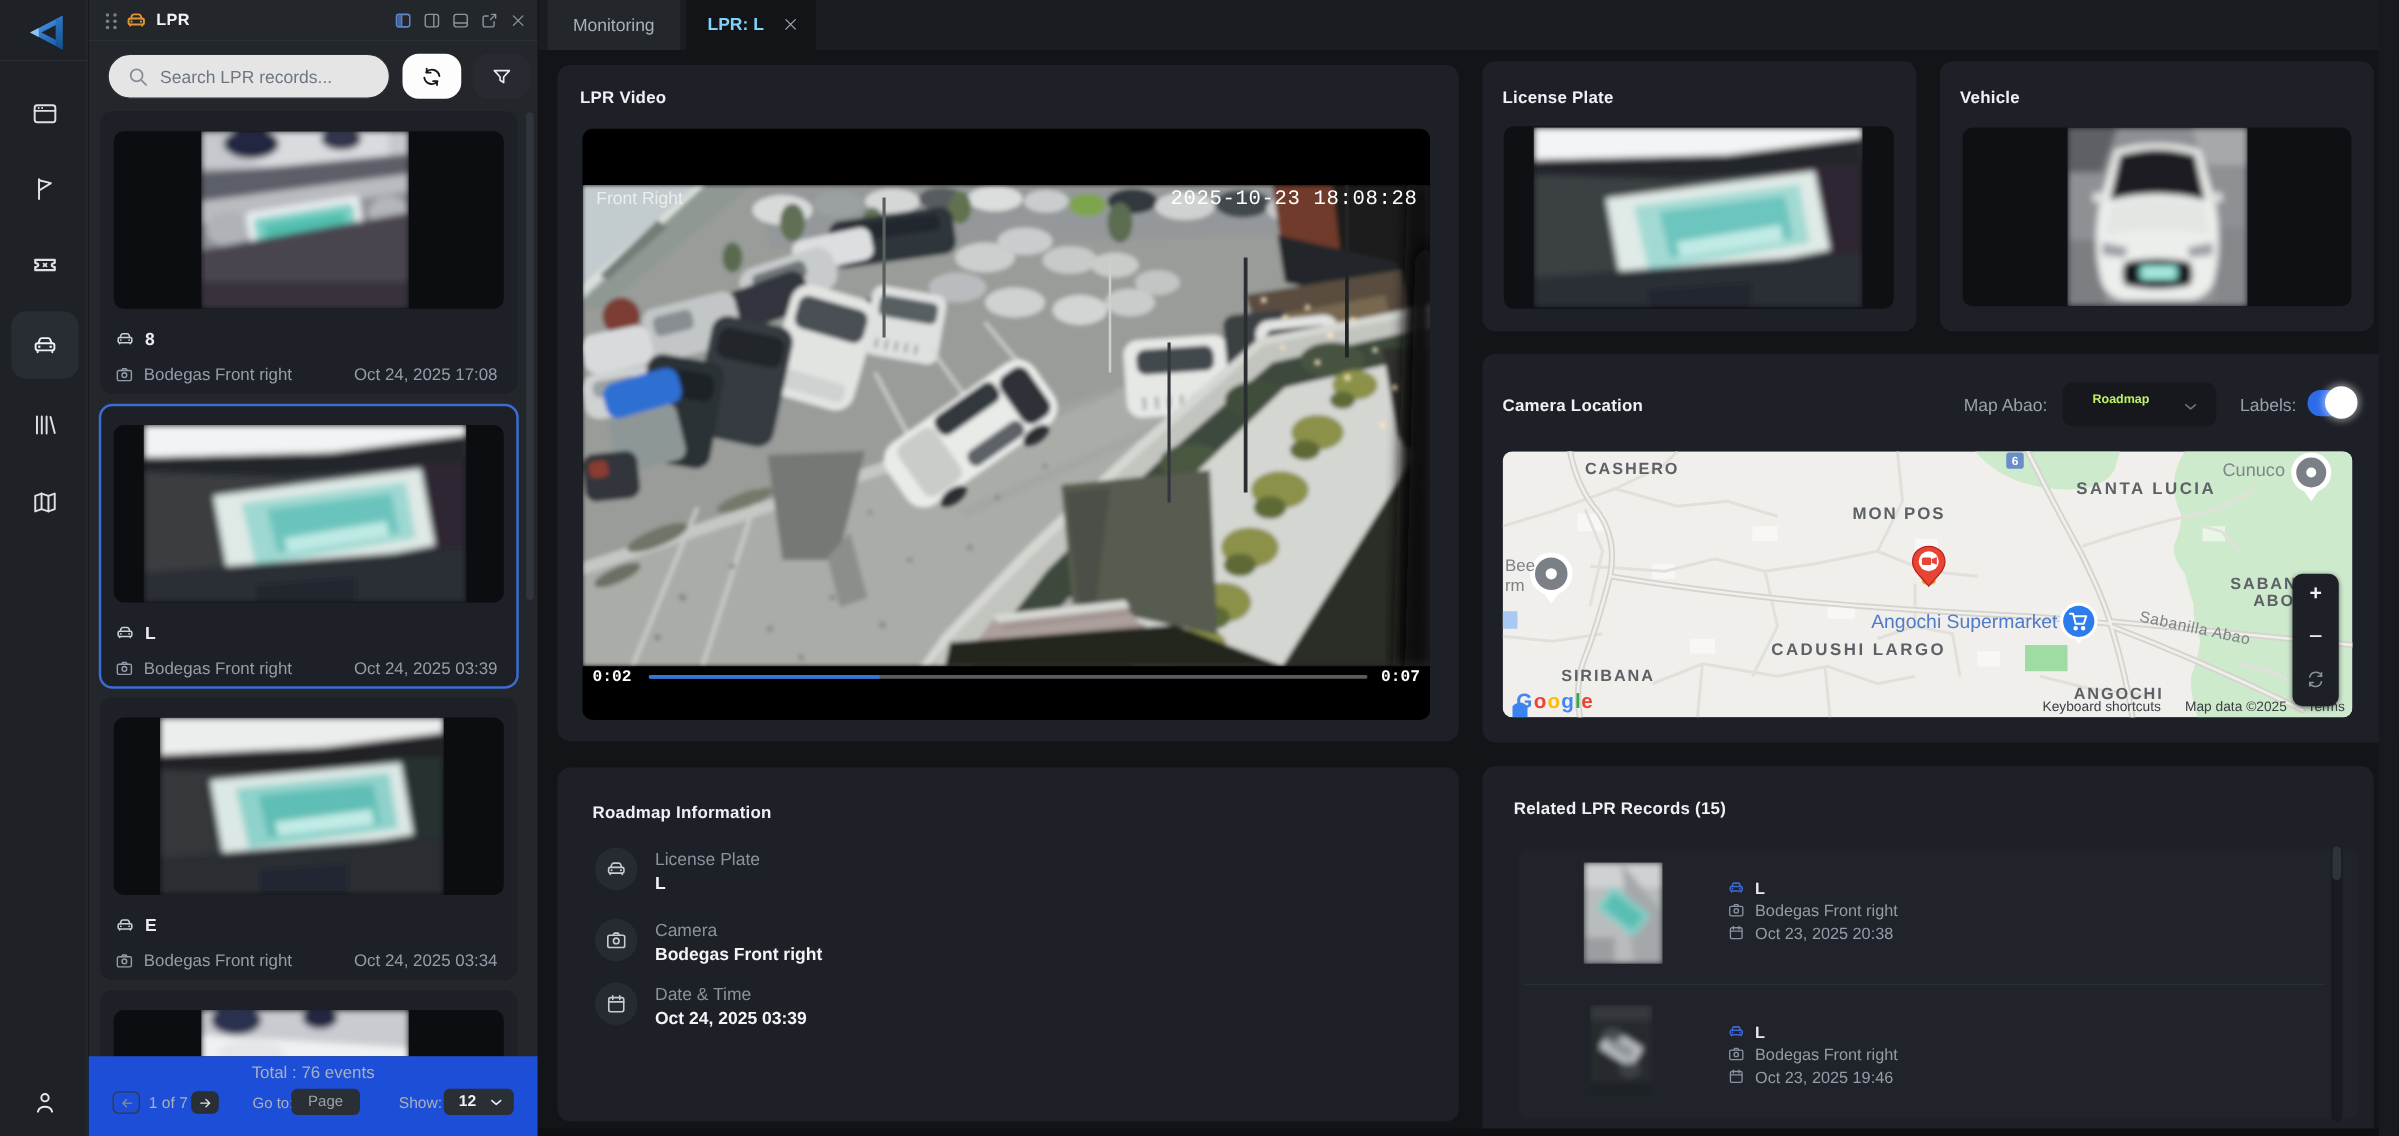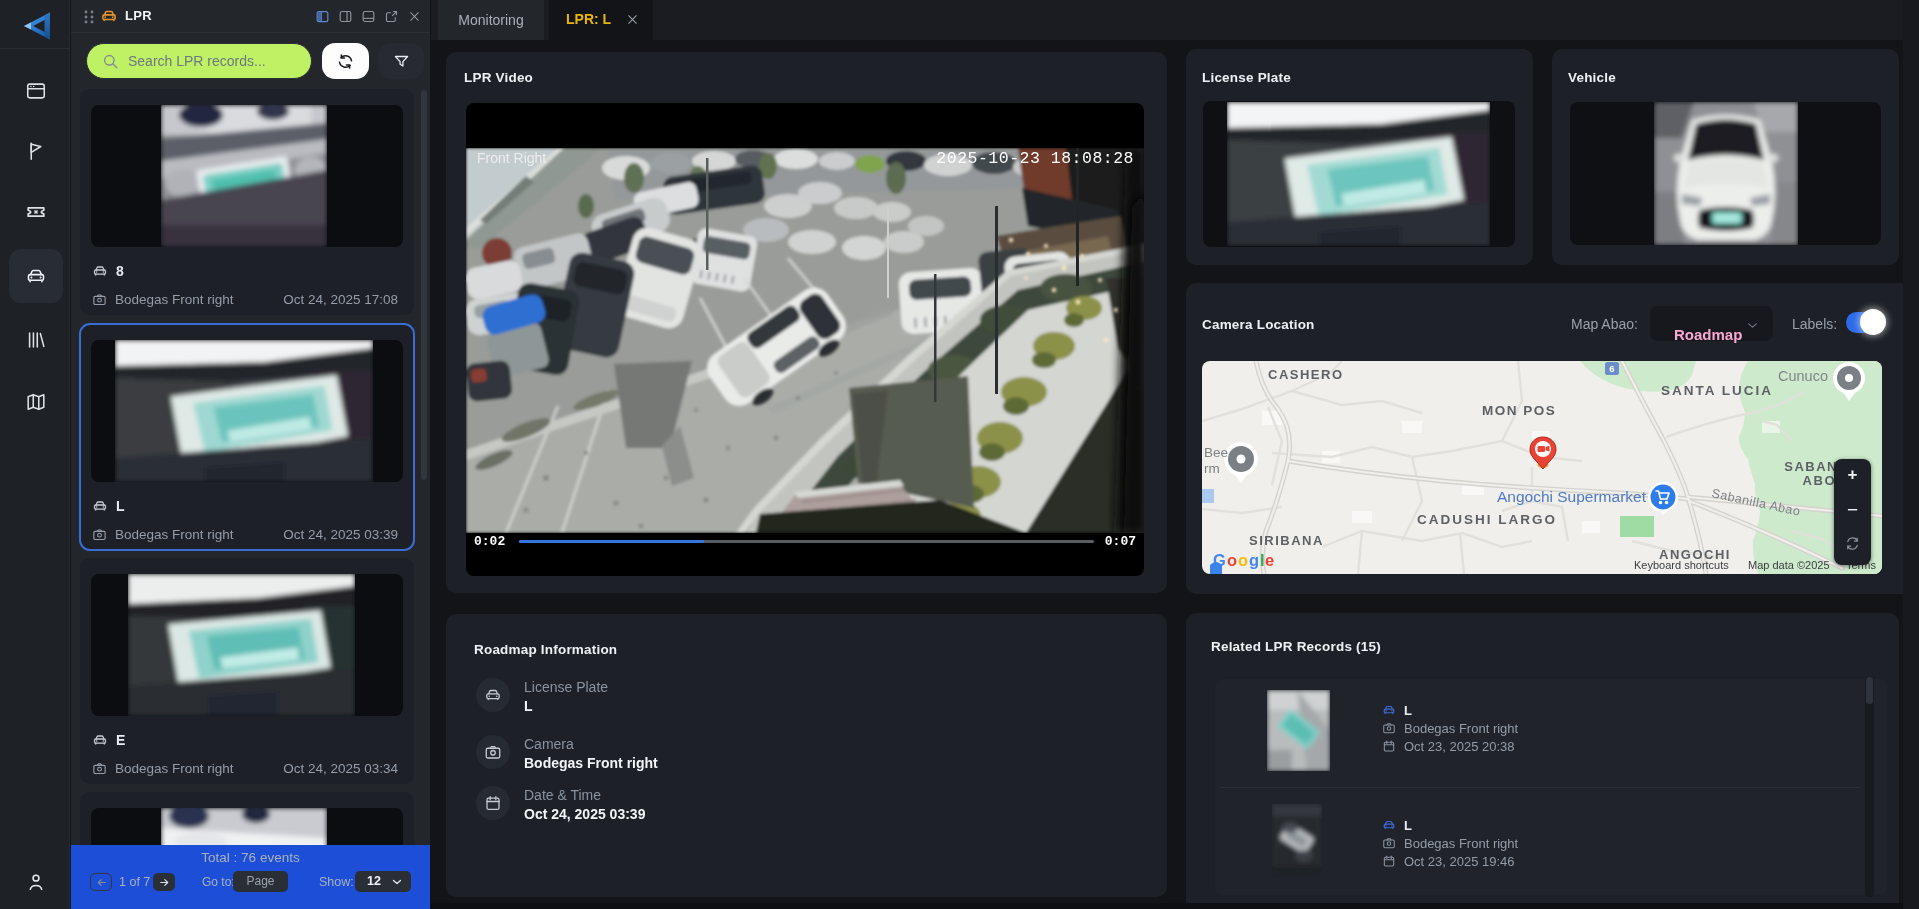--- a/index.html
+++ b/index.html
@@ -9,21 +9,21 @@
 
 #rail{position:absolute;left:0;top:0;width:70px;height:909px;background:#1e2126;border-right:1px solid #282c32;}
 #rail .sep{position:absolute;left:0;top:48px;width:70px;height:1px;background:#2a2e34;}
 .navic{position:absolute;left:25px;width:22px;height:22px;color:#dde1e6;}
 #navActive{position:absolute;left:9px;top:249px;width:54px;height:54px;border-radius:12px;background:#282c33;}
 
 #lpanel{position:absolute;left:71px;top:0;width:359px;height:909px;background:#23262b;}
 #lphead{position:absolute;left:0;top:0;width:359px;height:33px;border-bottom:1px solid #2b2f36;}
 #lphead .ttl{position:absolute;left:54px;top:8px;font-size:13px;font-weight:bold;color:#f2f4f7;letter-spacing:.3px;}
 .hic{position:absolute;top:9px;width:15px;height:15px;color:#8f959e;}
-#searchbox{position:absolute;left:15px;top:43px;width:226px;height:36px;background:#bef264;border:1px solid #2a2e35;border-radius:18px;}
+#searchbox{position:absolute;left:15px;top:43px;width:226px;height:36px;background:#e5e5e5;border:1px solid #2a2e35;border-radius:18px;}
 #searchbox .ph{position:absolute;left:41px;top:9px;font-size:14px;color:#6e7682;}
 #btnRefresh{position:absolute;left:251px;top:43px;width:47px;height:36px;background:#fdfdfd;border-radius:13px;}
 #btnFilter{position:absolute;left:307px;top:43px;width:46px;height:36px;background:#272b31;border-radius:13px;}
 .card{position:absolute;left:9px;width:334px;height:226px;background:#1d2026;border-radius:10px;}
 .card.sel{outline:2px solid #3a6cd4;outline-offset:-1px;}
 .card .imgbox{position:absolute;left:11px;top:16px;width:312px;height:142px;background:#0b0d11;border-radius:8px;overflow:hidden;}
 .card .r1{position:absolute;left:12px;top:173px;height:18px;color:#e8ebef;font-size:14px;font-weight:bold;}
 .card .r1 svg{position:absolute;left:0;top:1px;width:16px;height:16px;color:#c9ced6;}
 .card .r1 span{position:absolute;left:24px;top:1px;}
 .card .r2{position:absolute;left:12px;top:202px;width:310px;height:18px;color:#959daa;font-size:13.5px;}
@@ -33,42 +33,42 @@
 #listclip{position:absolute;left:0;top:85px;width:359px;height:760px;overflow:hidden;}
 #lscroll{position:absolute;left:350px;top:90px;width:6px;height:390px;background:#31363e;border-radius:3px;}
 #lfoot{position:absolute;left:0;top:845px;width:359px;height:64px;background:#1d4ed8;}
 #lfoot .total{position:absolute;left:0;top:5px;width:359px;text-align:center;font-size:13.5px;color:#aab1bb;}
 .pgbtn{position:absolute;top:28px;width:22px;height:18px;border:1px solid #33383f;border-radius:5px;color:#aab1bb;}
 #goPage{position:absolute;left:162px;top:26px;width:55px;height:21px;background:#2a2e35;border-radius:5px;color:#9aa2ad;font-size:12px;text-align:center;line-height:21px;}
 #showSel{position:absolute;left:284px;top:26px;width:56px;height:21px;background:#2a2e35;border-radius:5px;color:#f0f2f5;font-size:12.5px;font-weight:bold;line-height:21px;}
 
 #tabbar{position:absolute;left:431px;top:0;width:1488px;height:40px;background:#1a1c21;}
 #tab1{position:absolute;left:7px;top:0;width:106px;height:40px;background:#23262b;color:#a9b0ba;font-size:14px;text-align:center;line-height:40px;}
-#tab2{position:absolute;left:118px;top:0;width:104px;height:40px;background:#121418;color:#eab308;font-size:14px;font-weight:bold;}
+#tab2{position:absolute;left:118px;top:0;width:104px;height:40px;background:#121418;color:#7dd3fc;font-size:14px;font-weight:bold;}
 #tab2 .x{position:absolute;right:14px;top:13px;width:13px;height:13px;color:#9aa1ab;}
 .panel{position:absolute;background:#1d2026;border-radius:10px;}
 .ptitle{position:absolute;font-size:13.5px;font-weight:bold;color:#eef1f4;letter-spacing:.2px;}
 
 #videoBox{position:absolute;left:20px;top:51px;width:678px;height:473px;background:#000;border-radius:8px;overflow:hidden;}
 #vfr{position:absolute;left:11px;top:47px;color:#f0f0f0;font-size:14px;font-family:"Liberation Sans",sans-serif;opacity:.92;}
 #vts{position:absolute;right:10px;top:46px;color:#fff;font-size:16.5px;font-family:"Liberation Mono",monospace;letter-spacing:.5px;}
 .vtime{position:absolute;color:#fff;font-size:13px;font-family:"Liberation Mono",monospace;font-weight:bold;}
 #vbar{position:absolute;left:53px;top:437px;width:575px;height:3px;background:#585d62;border-radius:2px;}
 #vbar .fill{position:absolute;left:0;top:0;width:185px;height:3px;background:#3575e0;border-radius:2px;}
 
 .riRow{position:absolute;left:30px;width:600px;}
 .riRow .circ{position:absolute;left:0;top:0;width:34px;height:34px;border-radius:50%;background:#262a31;color:#c7ccd4;}
 .riRow .lbl{position:absolute;left:48px;top:1px;font-size:14px;color:#8a93a0;}
 .riRow .val{position:absolute;left:48px;top:20px;font-size:14px;font-weight:bold;color:#f2f4f7;}
 
 .ibox{position:absolute;background:#0e1014;border-radius:8px;overflow:hidden;}
 
 #mapTypeLbl,#labelsLbl{position:absolute;font-size:14px;color:#99a1ac;}
 #ddRoadmap{position:absolute;left:464px;top:23px;width:123px;height:35px;background:#16181d;border-radius:8px;}
-#ddRoadmap span{position:absolute;left:24px;top:20px;font-size:15px;font-weight:bold;color:#f9a8d4;}
+#ddRoadmap span{position:absolute;left:24px;top:8px;font-size:10px;font-weight:bold;color:#bef264;}
 #toggle{position:absolute;left:660px;top:29px;width:37px;height:21px;background:#2e6be8;border-radius:11px;}
 #toggle .knob{position:absolute;right:-3px;top:-3px;width:26px;height:26px;border-radius:50%;background:#fff;box-shadow:0 0 6px 2px rgba(255,255,255,.45);}
 
 #relList{position:absolute;left:29px;top:66px;width:672px;height:216px;background:#20242a;border-radius:8px;}
 .relRow .t1{position:absolute;font-size:13px;font-weight:bold;color:#e8ebef;}
 .relRow .t2{position:absolute;font-size:13px;color:#939ca8;}
 .relIc{position:absolute;width:14px;height:14px;color:#8a93a0;}
 #relScroll{position:absolute;left:679px;top:64px;width:9px;height:220px;background:#171a1f;border-radius:4px;}
 #relScroll .th{position:absolute;left:1px;top:0;width:7px;height:27px;background:#2f343c;border-radius:4px;}
 #botstrip{position:absolute;left:431px;top:903px;width:1488px;height:6px;background:#0d0f12;}

